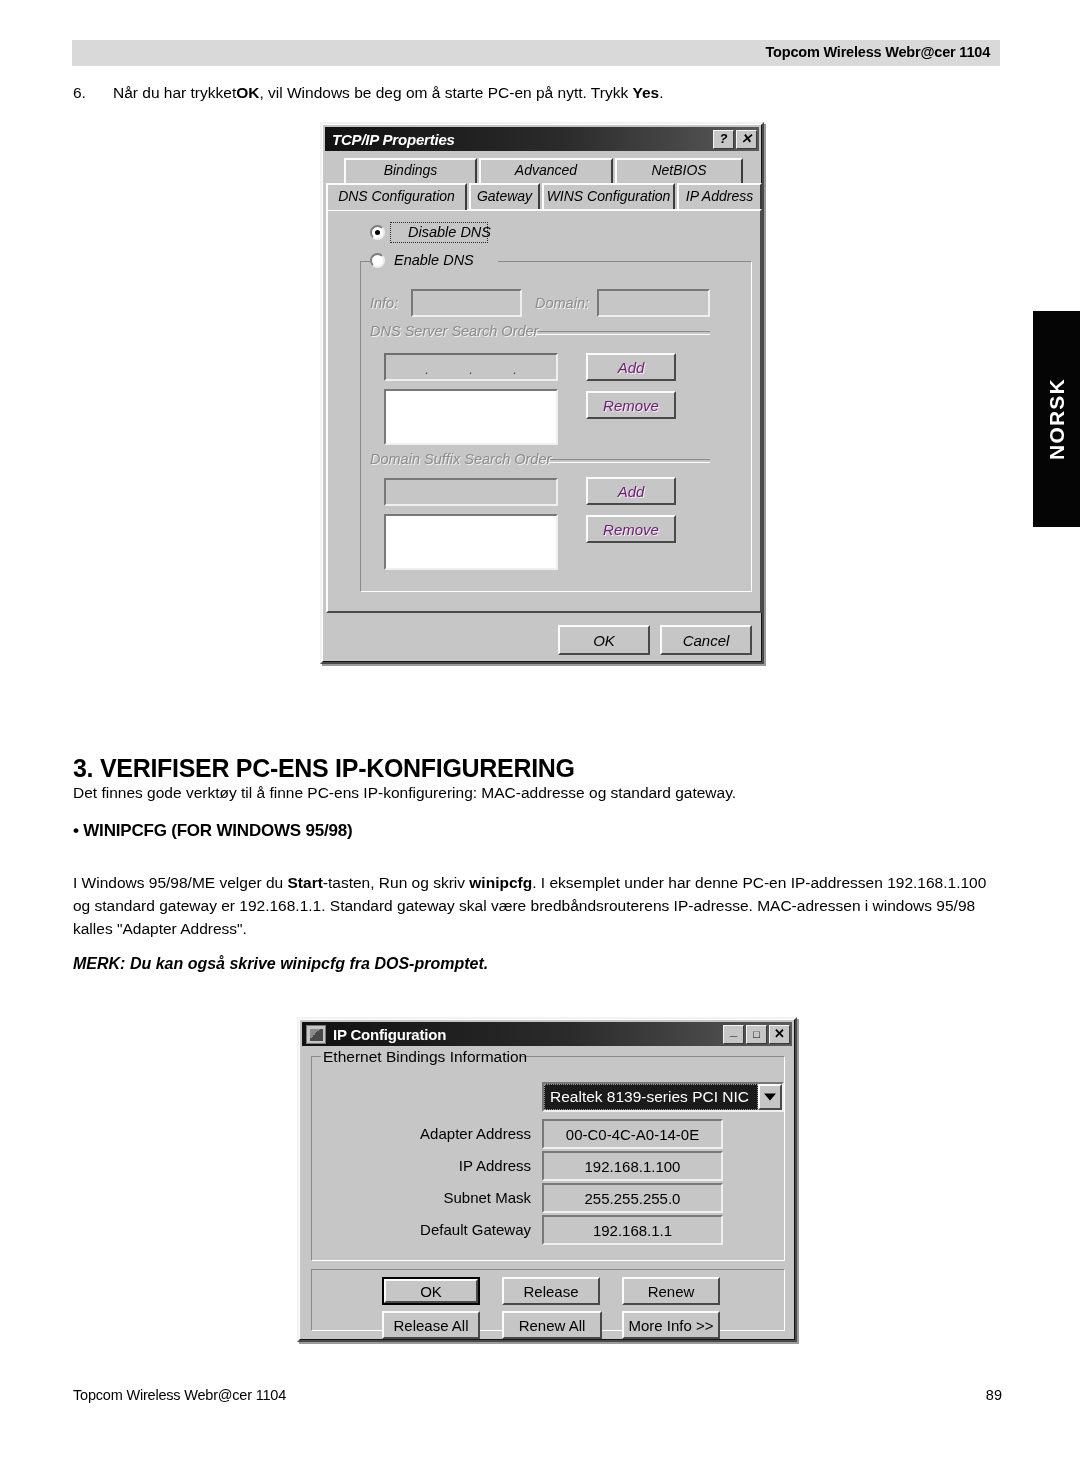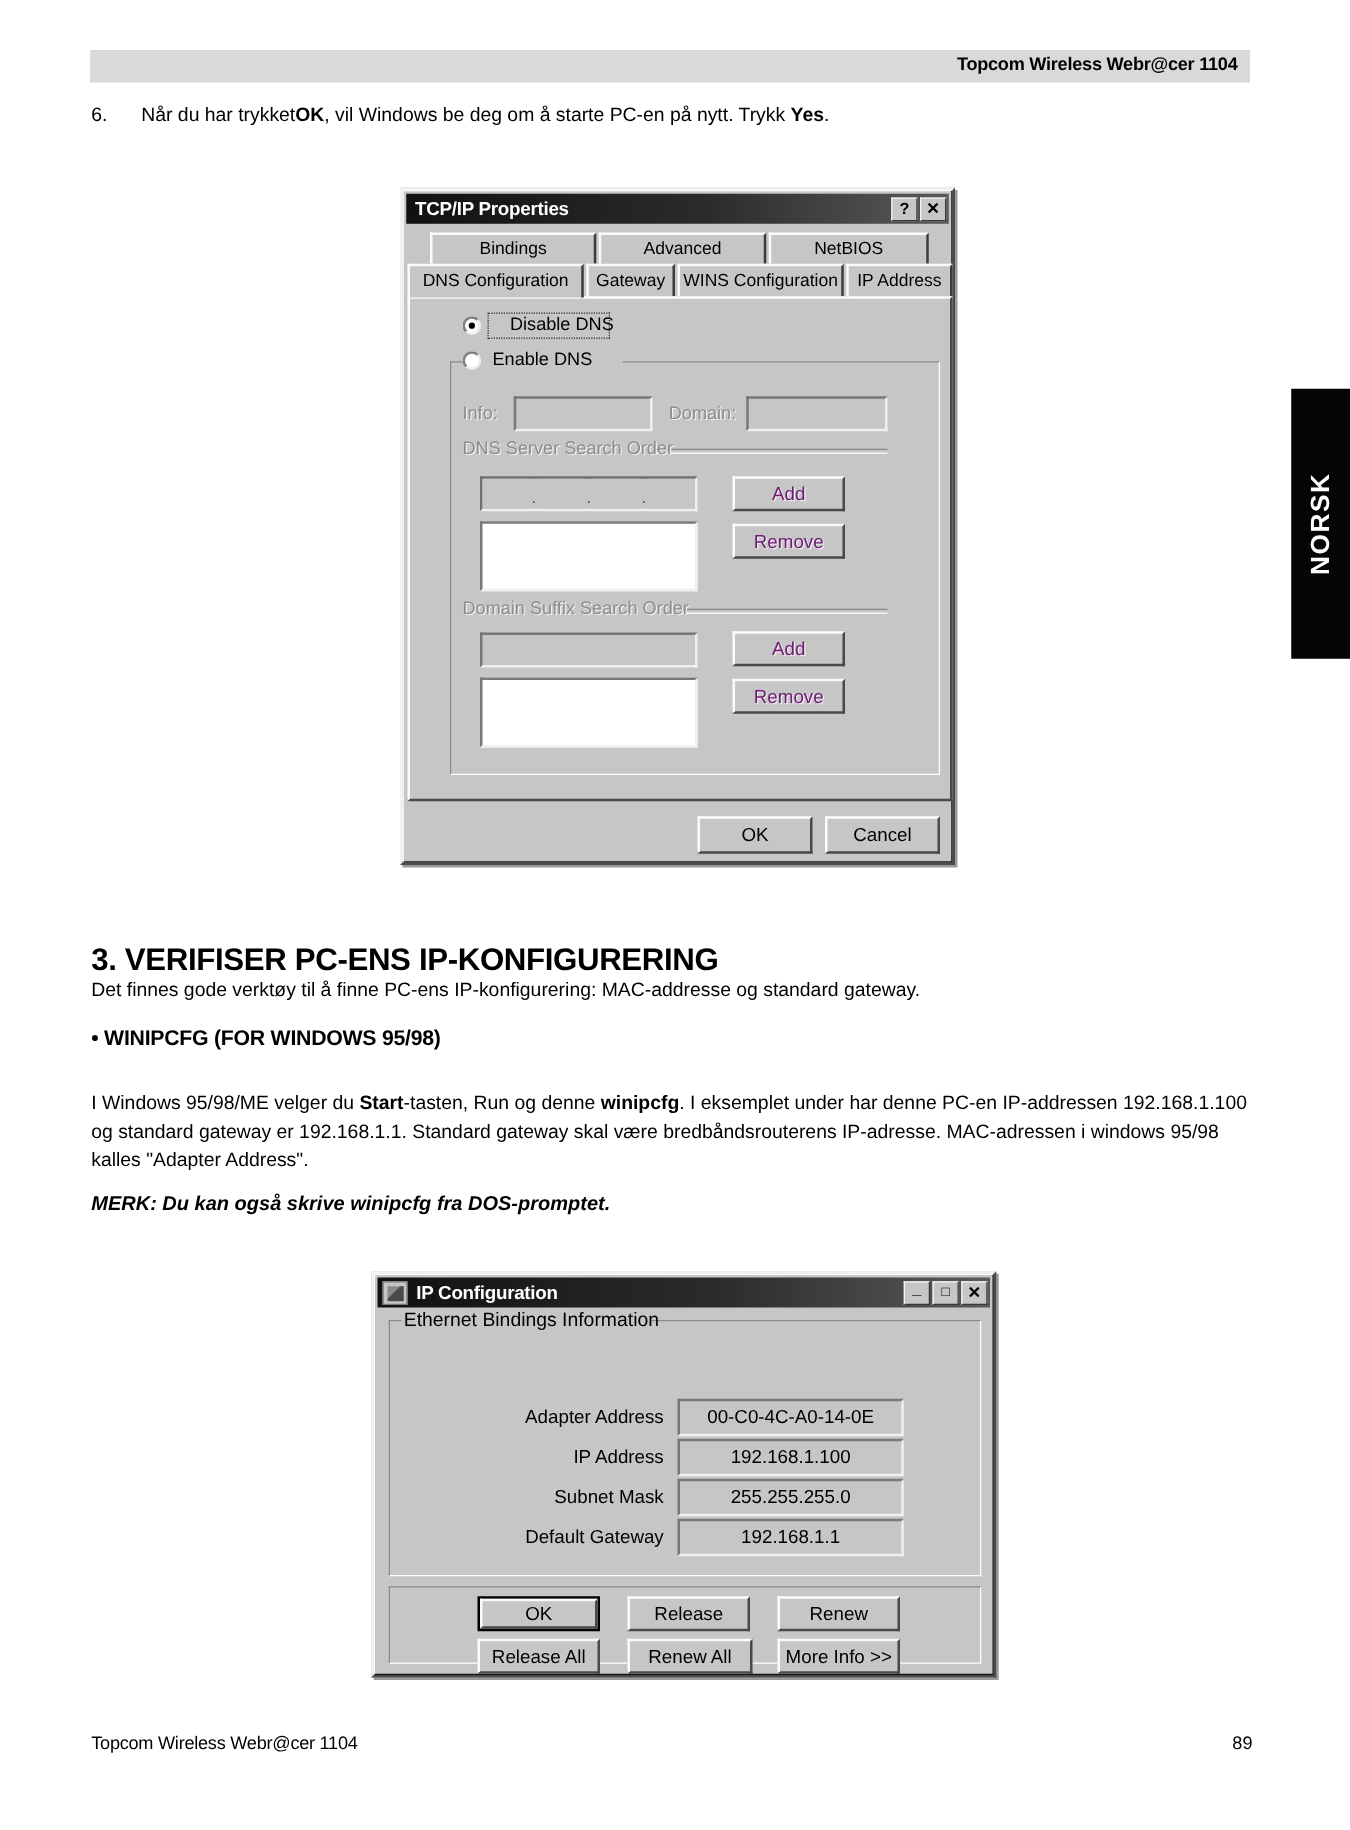--- a/index.html
+++ b/index.html
@@ -413,21 +413,21 @@
 </div>
 
 <div class="side-tab">
   <div class="side-tab-label">NORSK</div>
 </div>
 
 <div class="step-line">
   <span class="step-num">6.</span><span>Når du har trykket</span><span class="b">OK</span><span>, vil Windows be deg om å starte PC-en på nytt. Trykk </span><span class="b">Yes</span><span>.</span>
 </div>
 
-<div class="win" style="left:320px; top:150px; width:444px; height:542px;">
+<div class="win" style="left:320px; top:122px; width:444px; height:542px;font-style:italic;">
   <div class="win-inner-edge"></div>
 
   <div class="titlebar">
     <div class="titlebar-text">TCP/IP Properties</div>
     <div class="titlebar-spacer"></div>
     <div class="tb-btn">?</div>
     <div class="tb-btn">✕</div>
   </div>
 
   <div class="tab row1" style="left:22px; top:34px; width:133px;">
@@ -520,21 +520,21 @@
   </div>
 </div>
 
 <div class="h2" style="top:754px;">3.  VERIFISER PC-ENS IP-KONFIGURERING</div>
 
 <div class="para" style="top:781px; width:930px;">Det finnes gode verktøy til å finne PC-ens IP-konfigurering: MAC-addresse og standard gateway.</div>
 
 <div class="h3" style="top:821px;">• WINIPCFG (FOR WINDOWS 95/98)</div>
 
 <div class="para" style="top:871px; width:932px;">
-  <span>I Windows 95/98/ME velger du  </span><span class="b">Start</span><span>-tasten, Run og denne </span><span class="b">winipcfg</span><span>. I eksemplet under har denne PC-en IP-addressen</span>
+  <span>I Windows 95/98/ME velger du  </span><span class="b">Start</span><span>-tasten, Run og skriv </span><span class="b">winipcfg</span><span>. I eksemplet under har denne PC-en IP-addressen</span>
   <span>192.168.1.100 og standard gateway er 192.168.1.1. Standard gateway skal være bredbåndsrouterens IP-adresse.</span>
   <span>MAC-adressen i windows 95/98 kalles "Adapter Address".</span>
 </div>
 
 <div class="note" style="top:955px;">MERK: Du kan også skrive winipcfg fra DOS-promptet.</div>
 
 <div class="win" style="left:297px; top:1017px; width:500px; height:325px;">
   <div class="win-inner-edge"></div>
 
   <div class="titlebar">
@@ -543,20 +543,24 @@
     <div class="titlebar-spacer"></div>
     <div class="tb-btn" style="line-height:10px;">_</div>
     <div class="tb-btn" style="font-size:11px;">□</div>
     <div class="tb-btn">✕</div>
   </div>
 
   <div class="groupbox" style="left:12px; top:37px; width:474px; height:205px;"></div>
   <div style="position:absolute; left:22px; top:29px; width:200px; height:18px; background:#c6c6c6;"></div>
   <div class="ctl-label" style="left:24px; top:29px; font-size:15.5px;">Ethernet  Bindings Information</div>
 
+  <div class="combo" style="left:243px; top:63px; width:242px; height:30px;">
+    <div class="combo-text">Realtek 8139-series PCI NIC</div>
+    <div class="combo-arrow"></div>
+  </div>
 
   <div class="row-label" style="left:60px; top:106px; width:172px;">Adapter Address</div>
   <div class="field" style="left:243px; top:100px; width:181px; height:30px;">
     <div class="field-text">00-C0-4C-A0-14-0E</div>
   </div>
 
   <div class="row-label" style="left:60px; top:138px; width:172px;">IP Address</div>
   <div class="field" style="left:243px; top:132px; width:181px; height:30px;">
     <div class="field-text">192.168.1.100</div>
   </div>

